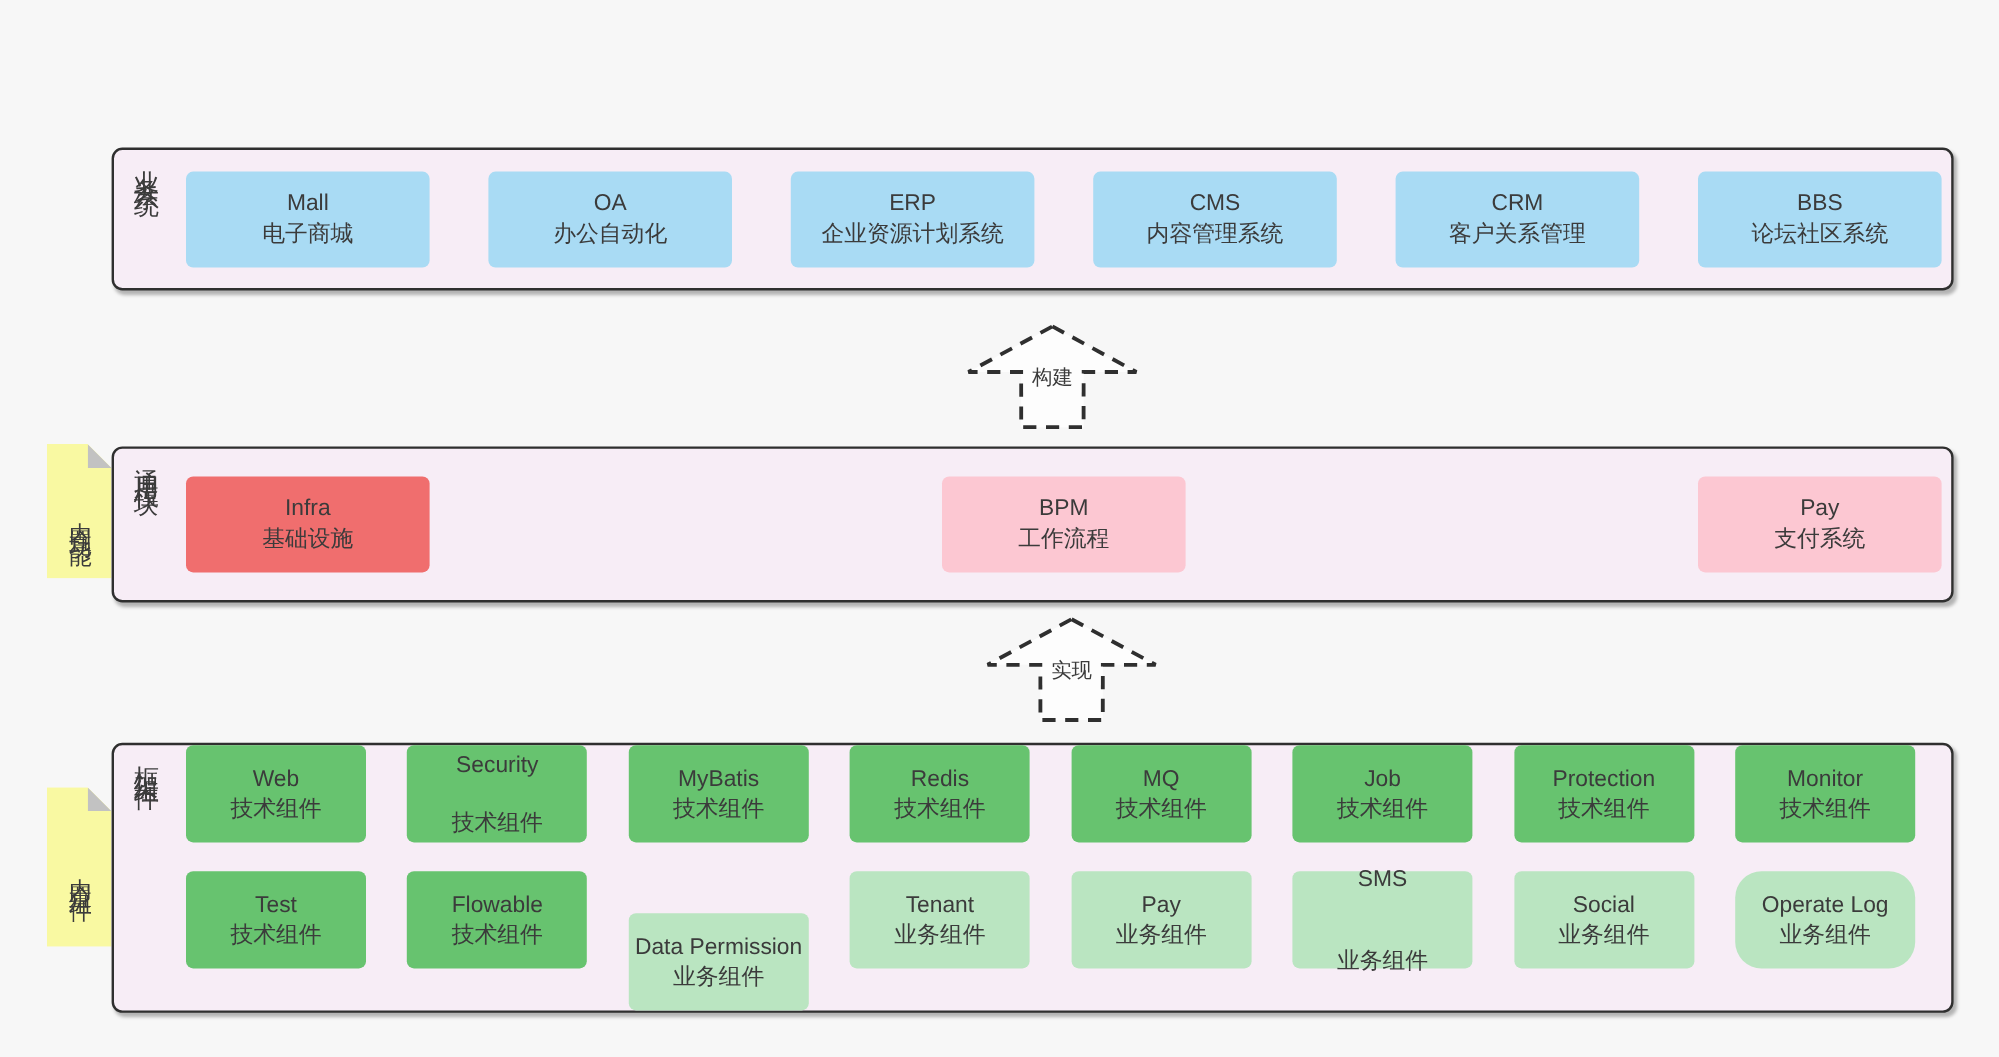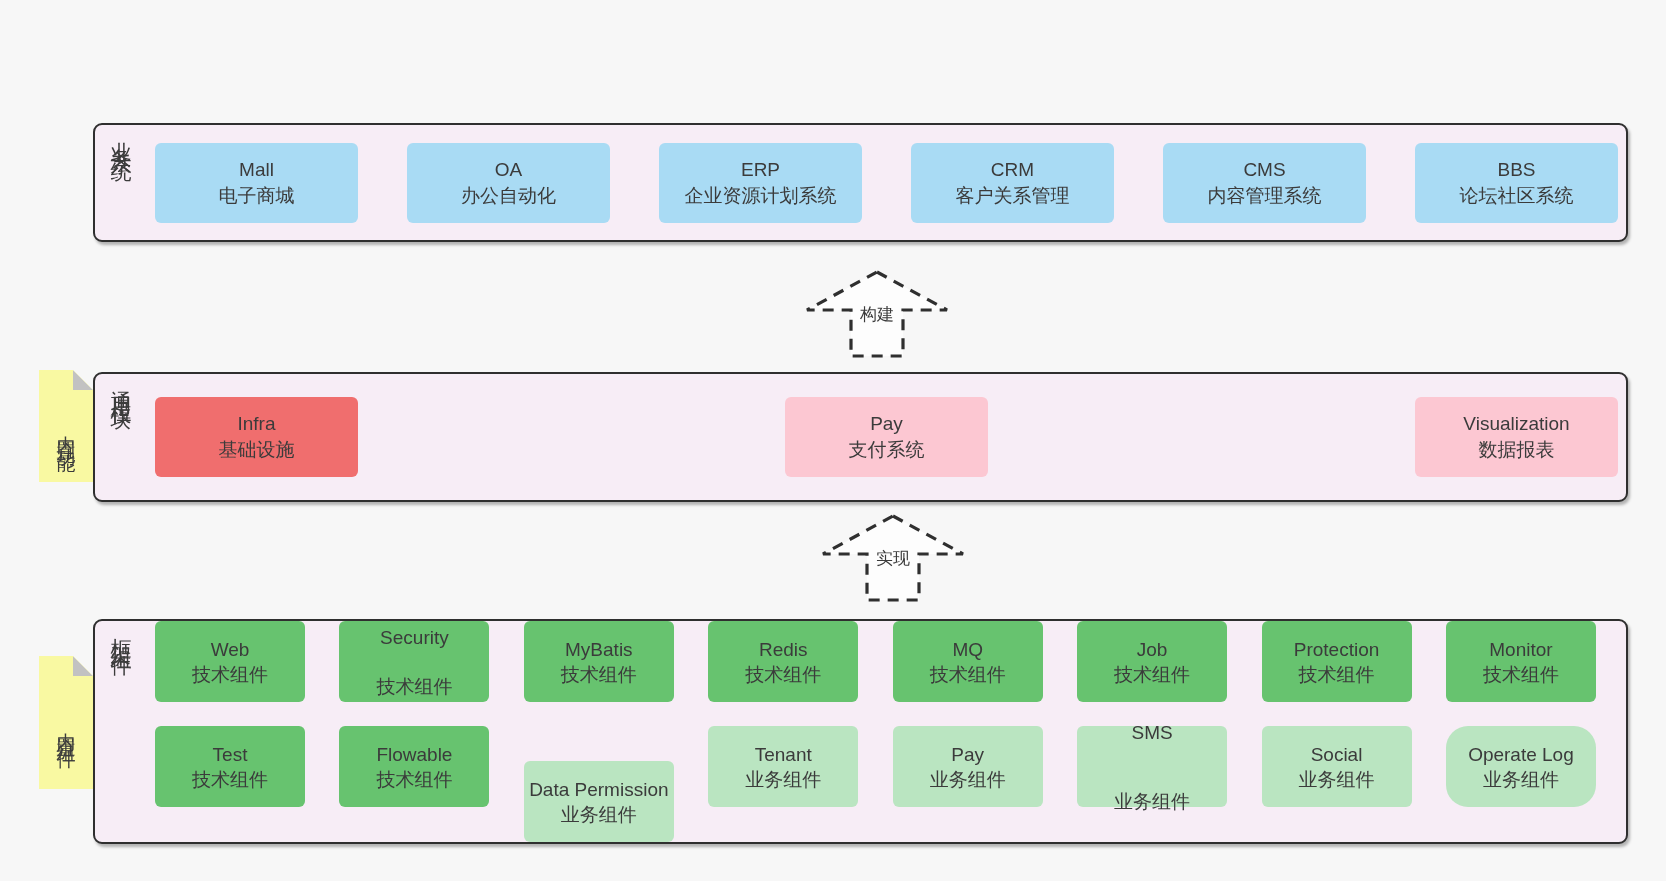--- a/index.html
+++ b/index.html
@@ -70,26 +70,26 @@
         </div>
         <div class="box box-lg" style="background-color: rgb(169, 219, 244);">
           <span class="bn">OA</span>
           <span class="bs">办公自动化</span>
         </div>
         <div class="box box-lg" style="background-color: rgb(169, 219, 244);">
           <span class="bn">ERP</span>
           <span class="bs">企业资源计划系统</span>
         </div>
         <div class="box box-lg" style="background-color: rgb(169, 219, 244);">
+          <span class="bn">CMS</span>
+          <span class="bs">内容管理系统</span>
+        </div>
+        <div class="box box-lg" style="background-color: rgb(169, 219, 244);">
           <span class="bn">CRM</span>
           <span class="bs">客户关系管理</span>
-        </div>
-        <div class="box box-lg" style="background-color: rgb(169, 219, 244);">
-          <span class="bn">CMS</span>
-          <span class="bs">内容管理系统</span>
         </div>
         <div class="box box-lg" style="background-color: rgb(169, 219, 244);">
           <span class="bn">BBS</span>
           <span class="bs">论坛社区系统</span>
         </div>
       </div>
     </div>
   </div>
 
   <svg class="arrow arrow1" viewBox="0 0 160 92">
@@ -100,26 +100,26 @@
 
   <div class="layer layer2">
     <div class="vlabel">通用模块</div>
     <div class="row-wrap">
       <div class="row">
         <div class="box box-lg" style="background-color: rgb(240, 110, 110);">
           <span class="bn">Infra</span>
           <span class="bs">基础设施</span>
         </div>
         <div class="box box-lg" style="background-color: rgb(252, 199, 210);">
+          <span class="bn">BPM</span>
+          <span class="bs">工作流程</span>
+        </div>
+        <div class="box box-lg" style="background-color: rgb(252, 199, 210);">
           <span class="bn">Pay</span>
           <span class="bs">支付系统</span>
-        </div>
-        <div class="box box-lg" style="background-color: rgb(252, 199, 210);">
-          <span class="bn">Visualization</span>
-          <span class="bs">数据报表</span>
         </div>
       </div>
     </div>
   </div>
 
   <svg class="arrow arrow2" viewBox="0 0 160 92">
     <path d="M80 4 L150 42 L106 42 L106 88 L54 88 L54 42 L10 42 Z"></path>
     <rect x="56" y="33" width="48" height="26"></rect>
     <text x="80" y="52" text-anchor="middle">实现</text>
   </svg>

